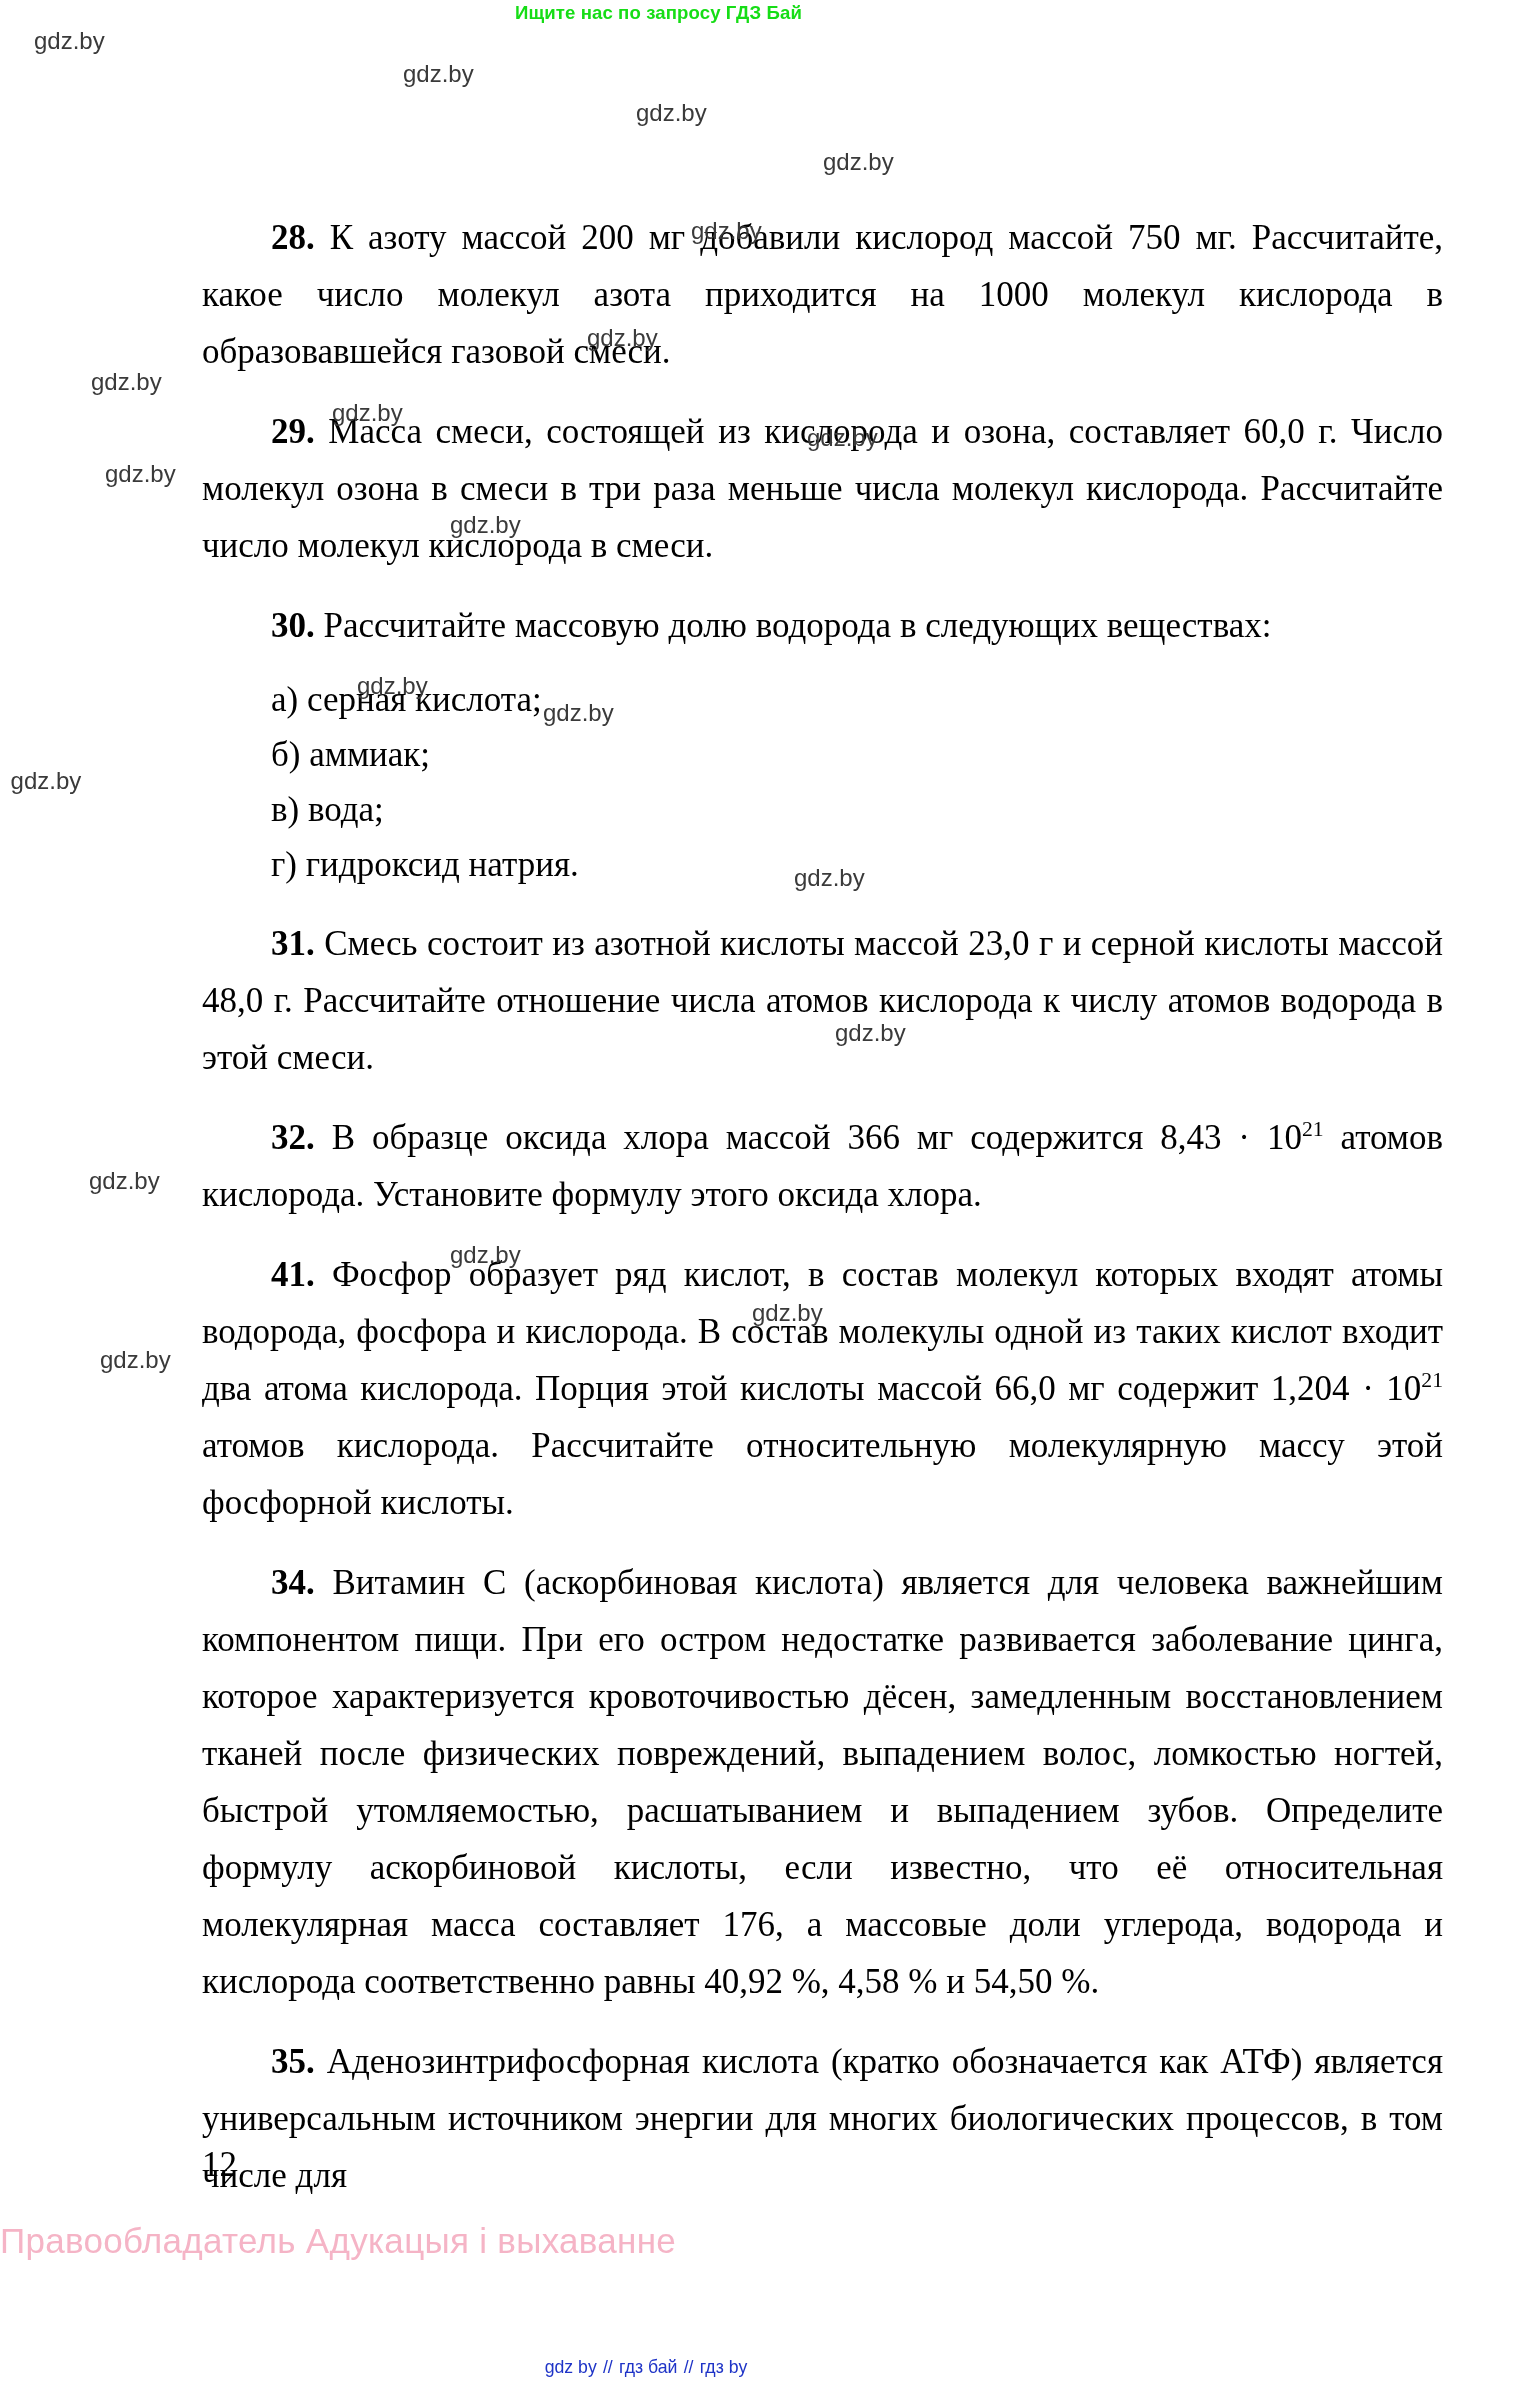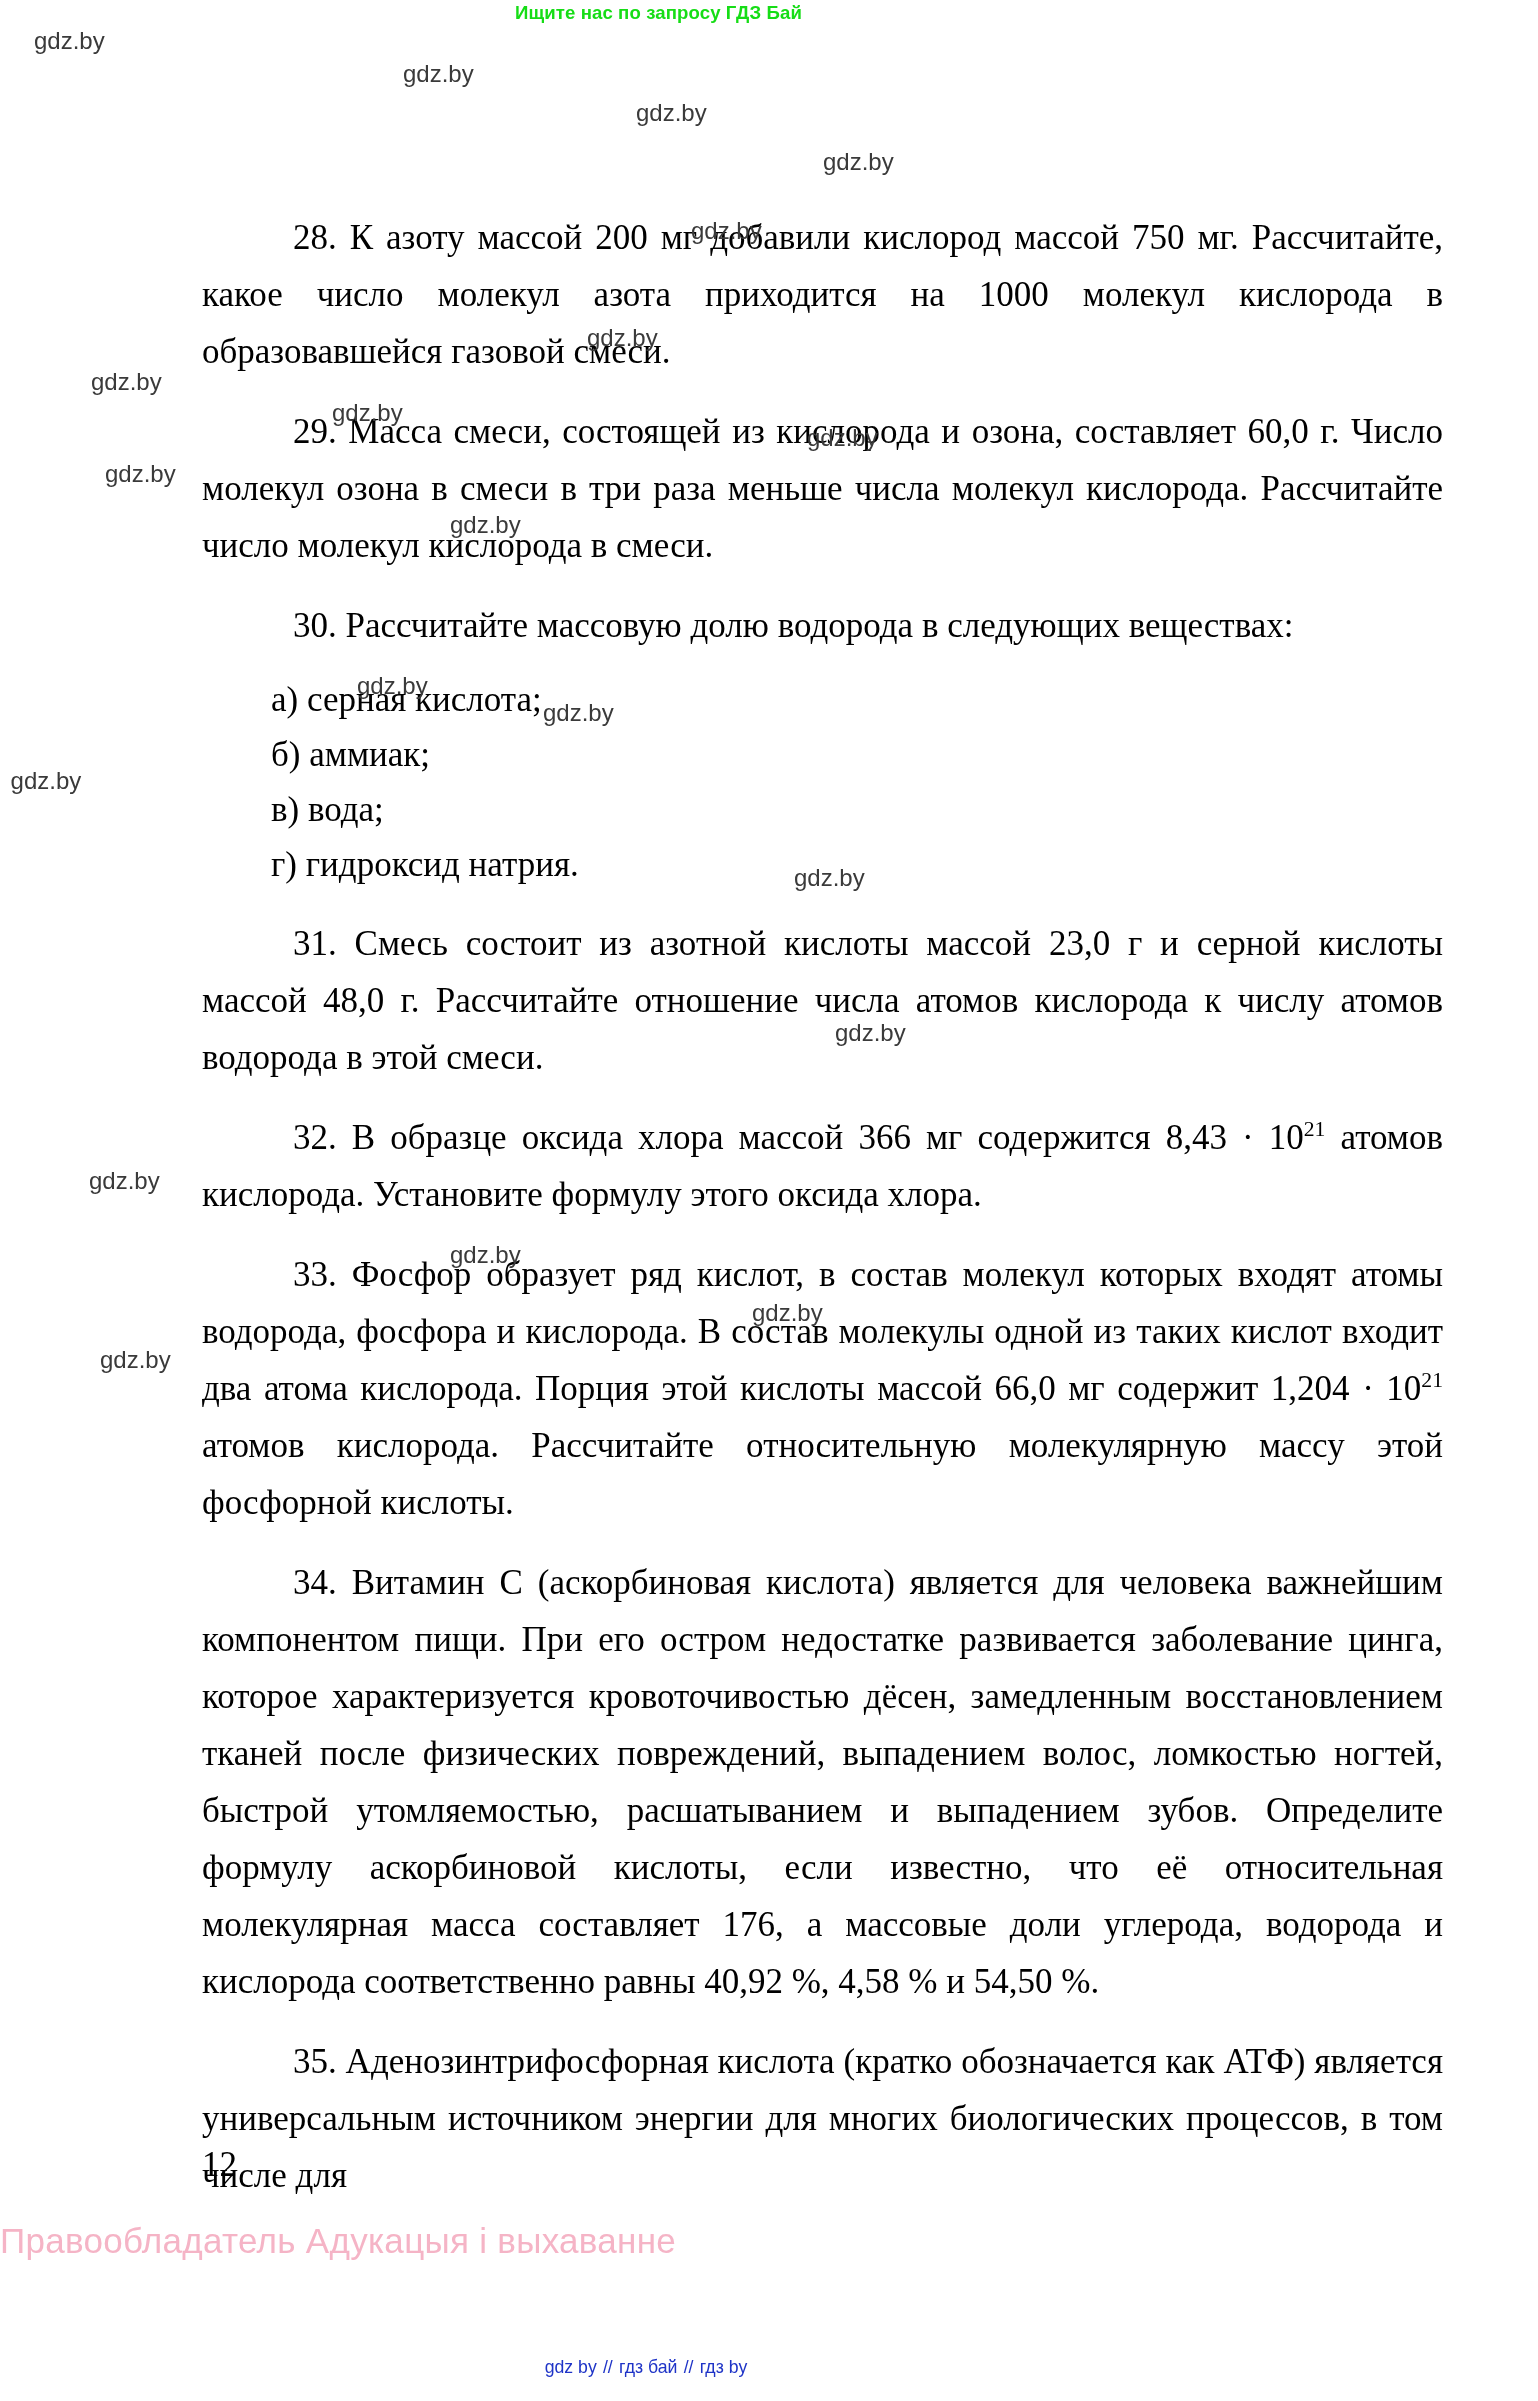--- a/index.html
+++ b/index.html
@@ -43,22 +43,21 @@
     text-align: justify;
     text-justify: inter-word;
   }
   .task {
     margin: 0 0 23px 0;
     text-indent: 69px;
     text-align: justify;
   }
   .task.tight { margin-bottom: 17.7px; }
   .num {
-    font-weight: 400;
-    margin-left: 22px;
+    font-weight: 700;
   }
   .subitem {
     margin: 0;
     text-indent: 69px;
     text-align: left;
     line-height: 55px;
   }
   .subitem.first { margin-top: 1.8px; }
   .subitem.last { margin-bottom: 23px; }
   sup {
@@ -130,21 +129,21 @@
     <p class="task tight"><span class="num">30.</span><span> Рассчитайте массовую долю водорода в следующих веществах:</span></p>
     <p class="subitem first">а) серная кислота;</p>
     <p class="subitem">б) аммиак;</p>
     <p class="subitem">в) вода;</p>
     <p class="subitem last">г) гидроксид натрия.</p>
 
     <p class="task"><span class="num">31.</span><span> Смесь состоит из азотной кислоты массой 23,0 г и серной кислоты массой 48,0 г. Рассчитайте отношение числа атомов кислорода к числу атомов водорода в этой смеси.</span></p>
 
     <p class="task"><span class="num">32.</span><span> В образце оксида хлора массой 366 мг содержится 8,43 · 10</span><sup>21</sup><span> атомов кислорода. Установите формулу этого оксида хлора.</span></p>
 
-    <p class="task"><span class="num">33.</span><span> Фосфор образует ряд кислот, в состав молекул которых входят атомы водорода, фосфора и кислорода. В состав молекулы одной из таких кислот входит два атома кислорода. Порция этой кислоты массой 66,0 мг содержит 1,204 · 10</span><sup>21</sup><span> атомов кислорода. Рассчитайте относительную молекулярную массу этой фосфорной кислоты.</span></p>
+    <p class="task"><span class="num">41.</span><span> Фосфор образует ряд кислот, в состав молекул которых входят атомы водорода, фосфора и кислорода. В состав молекулы одной из таких кислот входит два атома кислорода. Порция этой кислоты массой 66,0 мг содержит 1,204 · 10</span><sup>21</sup><span> атомов кислорода. Рассчитайте относительную молекулярную массу этой фосфорной кислоты.</span></p>
 
     <p class="task"><span class="num">34.</span><span> Витамин С (аскорбиновая кислота) является для человека важнейшим компонентом пищи. При его остром недостатке развивается заболевание цинга, которое характеризуется кровоточивостью дёсен, замедленным восстановлением тканей после физических повреждений, выпадением волос, ломкостью ногтей, быстрой утомляемостью, расшатыванием и выпадением зубов. Определите формулу аскорбиновой кислоты, если известно, что её относительная молекулярная масса составляет 176, а массовые доли углерода, водорода и кислорода соответственно равны 40,92 %, 4,58 % и 54,50 %.</span></p>
 
     <p class="task"><span class="num">35.</span><span> Аденозинтрифосфорная кислота (кратко обозначается как АТФ) является универсальным источником энергии для многих биологических процессов, в том числе для</span></p>
 
   </div>
 
   <div id="page-number">12</div>
 
   <div id="copyright">Правообладатель Адукацыя i выхаванне</div>

